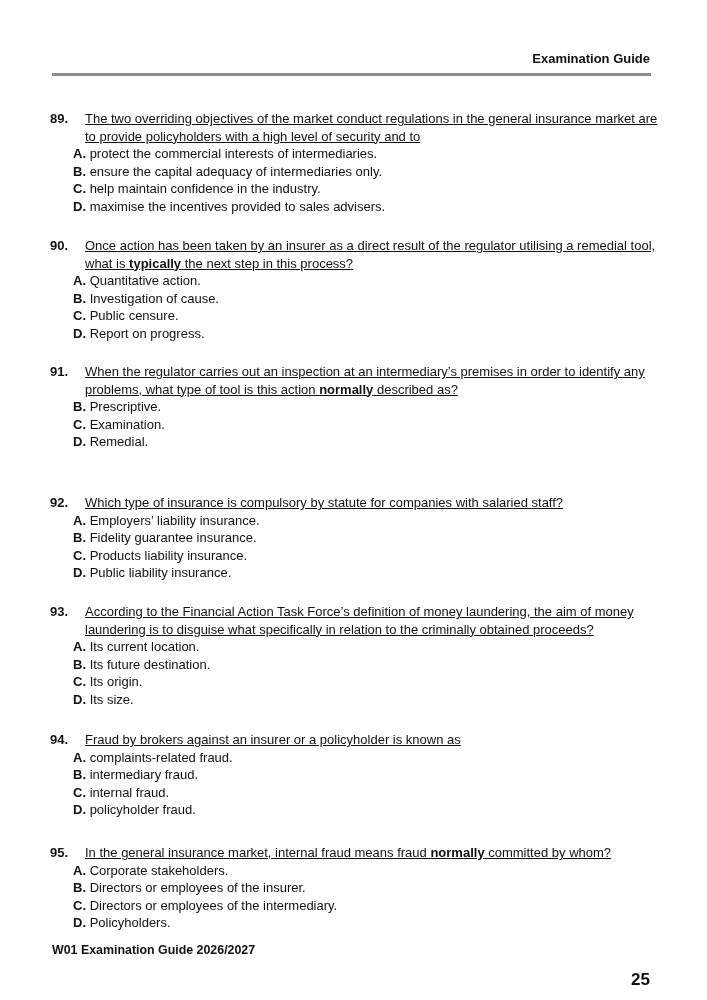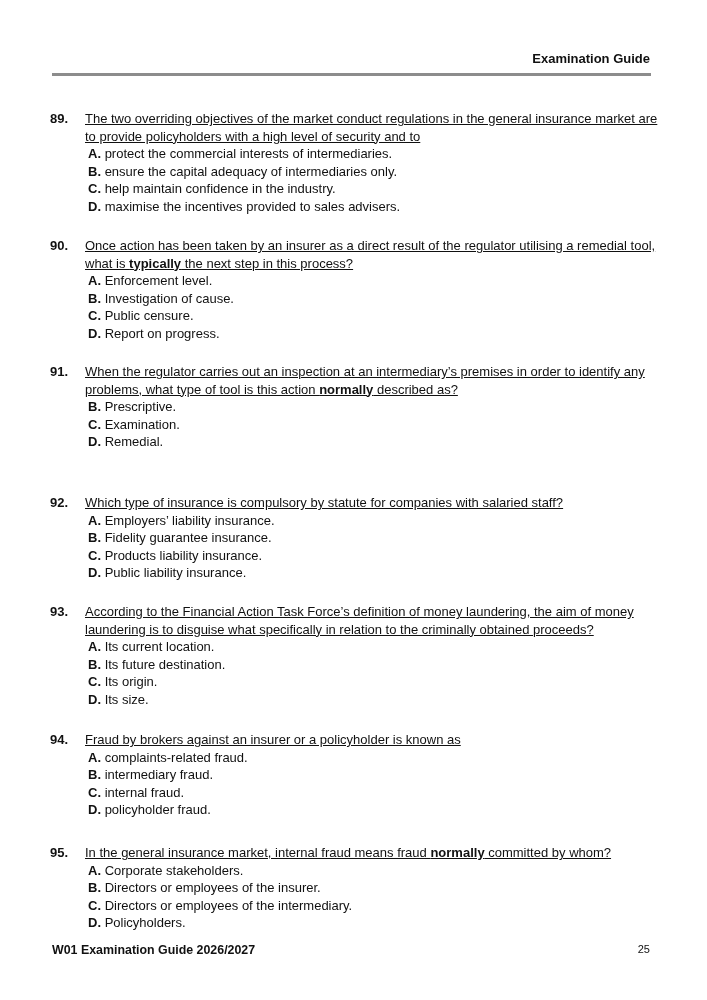--- a/index.html
+++ b/index.html
@@ -3,44 +3,44 @@
 <meta charset="utf-8">
 <style>
   html, body { margin:0; padding:0; background:#ffffff; }
   body { width:707px; height:1000px; position:relative; overflow:hidden;
          font-family:"Liberation Sans", sans-serif; color:#111; }
   .header-title { position:absolute; right:57px; top:51px; font-size:13px; font-weight:bold;text-align:right; }
   .header-rule { position:absolute; left:52px; right:56px; top:73px; height:3px; background:#8c8c8c; }
   .q { position:absolute; left:50px; width:610px; font-size:13px; line-height:17.5px; }
   .q .num { position:absolute; left:0; top:0; font-weight:bold; }
   .q .stem { margin-left:35px;text-decoration:underline; }
-  .q .opt { margin-left:38px; }
+  .q .opt { margin-left:23px; }
   .q .opt b { font-weight:bold; }
   .footer-left { position:absolute; left:52px; top:943px; font-size:12.4px; font-weight:bold; }
-  .footer-right { position:absolute; right:57px; top:943px; font-size:11px; font-weight:normal; }
+  .footer-right { position:absolute; right:57px; top:970px; font-size:17px; font-weight:bold; }
 </style>
 </head>
 <body>
 
 <div class="header-title">Examination Guide</div>
 <div class="header-rule"></div>
 
 <div class="q" style="top:110px;">
   <span class="num">89.</span>
   <div class="stem"><span>The two overriding objectives of the market conduct regulations in the general insurance market are to provide policyholders with a high level of security and to</span><b></b><span></span></div>
   <div class="opt"><b>A.</b> <span>protect the commercial interests of intermediaries.</span></div>
   <div class="opt"><b>B.</b> <span>ensure the capital adequacy of intermediaries only.</span></div>
   <div class="opt"><b>C.</b> <span>help maintain confidence in the industry.</span></div>
   <div class="opt"><b>D.</b> <span>maximise the incentives provided to sales advisers.</span></div>
 </div>
 
 <div class="q" style="top:237px;">
   <span class="num">90.</span>
   <div class="stem"><span>Once action has been taken by an insurer as a direct result of the regulator utilising a remedial tool, what is </span><b>typically</b><span> the next step in this process?</span></div>
-  <div class="opt"><b>A.</b> <span>Enforcement level.</span></div>
+  <div class="opt"><b>A.</b> <span>Quantitative action.</span></div>
   <div class="opt"><b>B.</b> <span>Investigation of cause.</span></div>
   <div class="opt"><b>C.</b> <span>Public censure.</span></div>
   <div class="opt"><b>D.</b> <span>Report on progress.</span></div>
 </div>
 
 <div class="q" style="top:363px;">
   <span class="num">91.</span>
   <div class="stem"><span>When the regulator carries out an inspection at an intermediary’s premises in order to identify any problems, what type of tool is this action </span><b>normally</b><span> described as?</span></div>
   <div class="opt"><b>B.</b> <span>Prescriptive.</span></div>
   <div class="opt"><b>C.</b> <span>Examination.</span></div>

